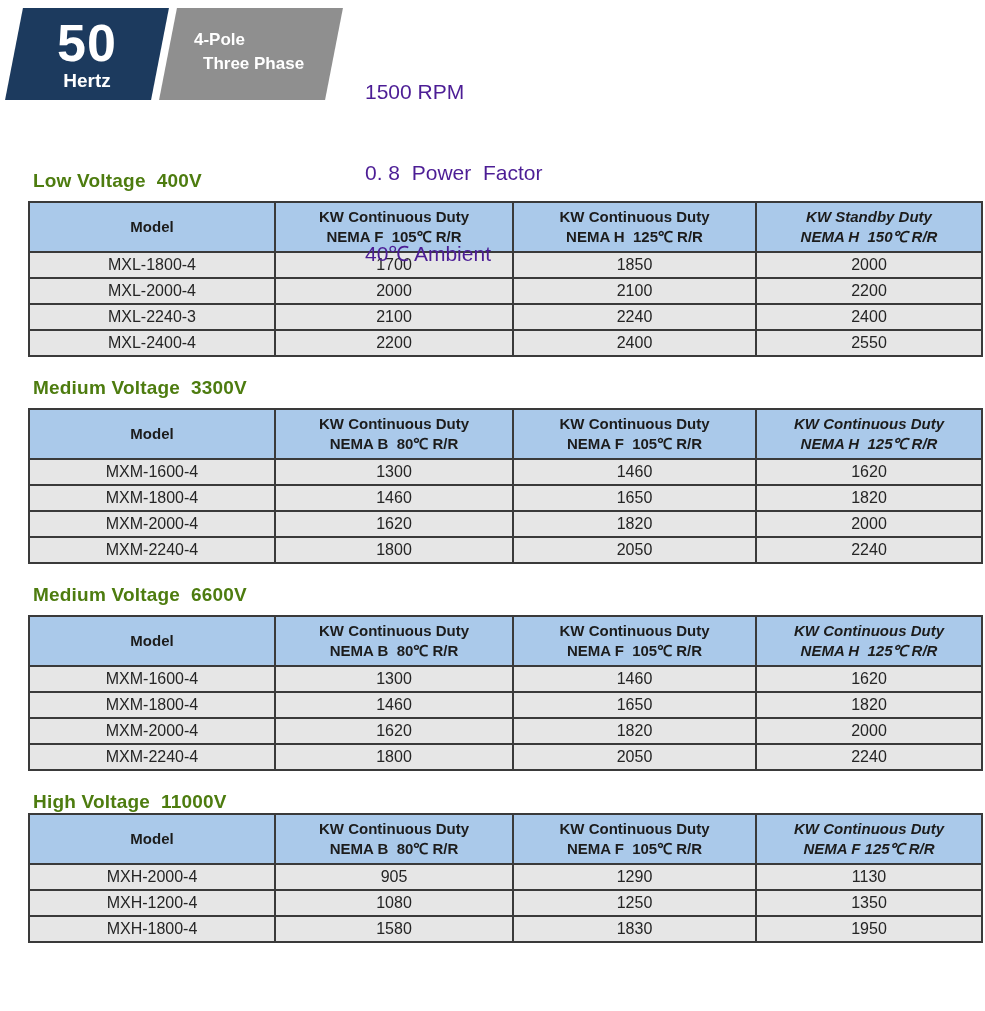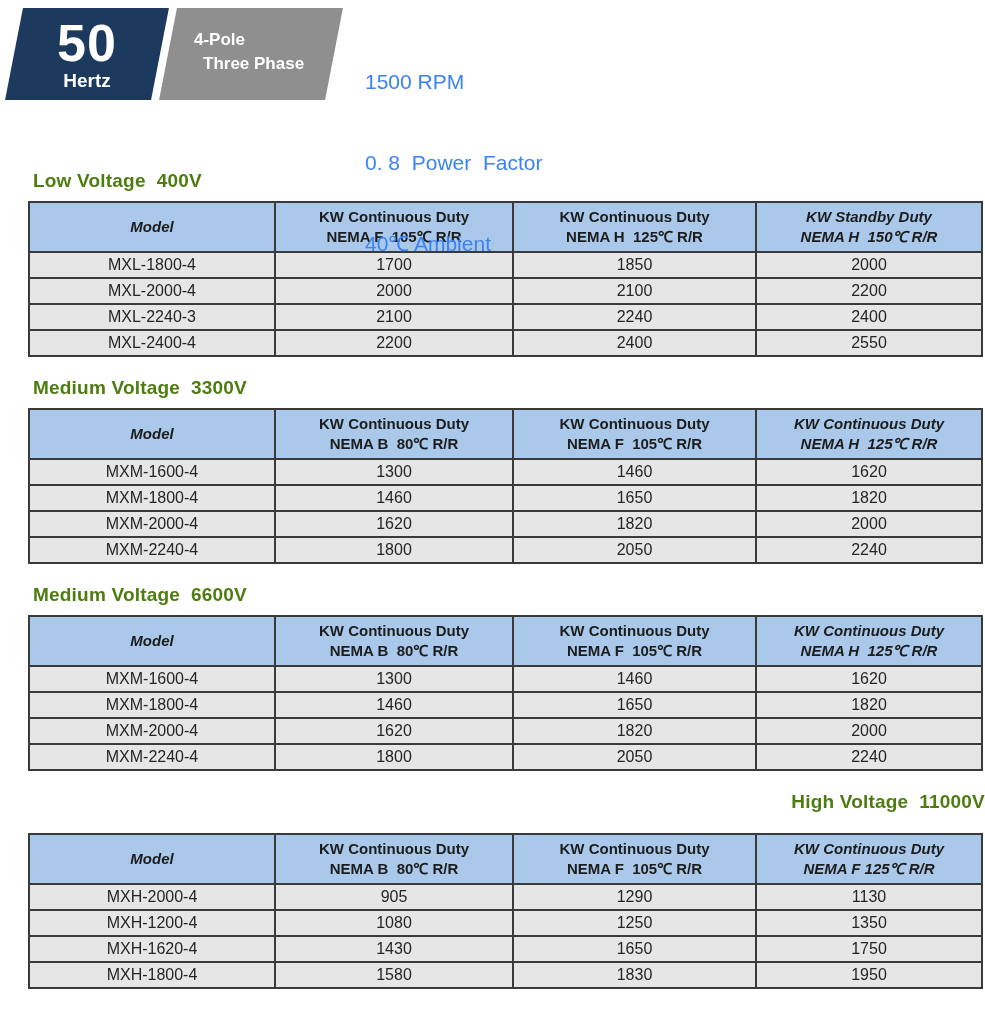--- a/index.html
+++ b/index.html
@@ -14,40 +14,40 @@
   .banner{position:relative;height:100px;margin-top:8px;}
   .shape{position:absolute;top:0;height:92px;transform:skewX(-11deg);}
   .shape .unskew{transform:skewX(11deg);height:100%;box-sizing:border-box;}
   .shape-navy{left:14px;width:146px;background:#1c3a5e;}
   .shape-navy .unskew{display:flex;flex-direction:column;align-items:center;justify-content:center;}
   .hertz-value{color:#fff;font-weight:bold;font-size:52px;line-height:52px;letter-spacing:1px;}
   .hertz-label{color:#fff;font-weight:bold;font-size:19px;line-height:22px;margin-top:1px;}
   .shape-gray{left:168px;width:166px;background:#8f8f8f;}
   .shape-gray .unskew{padding:20px 0 0 26px;color:#fff;font-weight:bold;font-size:17px;line-height:24px;}
   .phase-line{padding-left:9px;}
-  .ratings{position:absolute;left:365px;top:6px;color:#3b82f6;font-size:21px;line-height:27px;white-space:pre;}
+  .ratings{position:absolute;left:365px;top:16px;color:#4c1d95;font-size:21px;line-height:27px;white-space:pre;}
 
   
   .content{padding-left:28px;}
   .spec-section{margin-top:20px;}
   .spec-section.first{margin-top:62px;}
   .spec-section h2{
     margin:0 0 9px 5px;font-size:19px;line-height:22px;font-weight:bold;color:#4d7c0f;
     white-space:pre;letter-spacing:0.2px;
   }
-  .spec-section.gap-lg h2{margin-bottom:20px;text-align:right;}
+  .spec-section.gap-lg h2{margin-bottom:0;}
   table.spec-table{
     width:929px;border-collapse:collapse;table-layout:fixed;
     border:2px solid #3a3a3a;
   }
   table.spec-table th{
     background:#aac9ea;color:#1c1c1c;font-weight:bold;font-size:15px;line-height:20px;
     white-space:pre;text-align:center;padding:4px 2px;border:2px solid #3a3a3a;
   }
-  table.spec-table th:nth-child(1){width:240px;font-style:italic;}
+  table.spec-table th:nth-child(1){width:240px;}
   table.spec-table th:nth-child(2){width:232px;}
   table.spec-table th:nth-child(3){width:237px;}
   table.spec-table th:nth-child(4){width:220px;font-style:italic;}
   table.spec-table td{
     background:#e6e6e6;font-size:16px;line-height:24px;height:24px;text-align:center;
     padding:0 4px;border:2px solid #3a3a3a;color:#252525;
   }
 </style>
 </head>
 <body>
@@ -226,26 +226,20 @@
               <td>1290</td>
               <td>1130</td>
             </tr>
             <tr>
               <td>MXH-1200-4</td>
               <td>1080</td>
               <td>1250</td>
               <td>1350</td>
             </tr>
             <tr>
-              <td>MXH-1620-4</td>
-              <td>1430</td>
-              <td>1650</td>
-              <td>1750</td>
-            </tr>
-            <tr>
               <td>MXH-1800-4</td>
               <td>1580</td>
               <td>1830</td>
               <td>1950</td>
             </tr>
           </tbody>
         </table>
     </section>
 
   </div>

